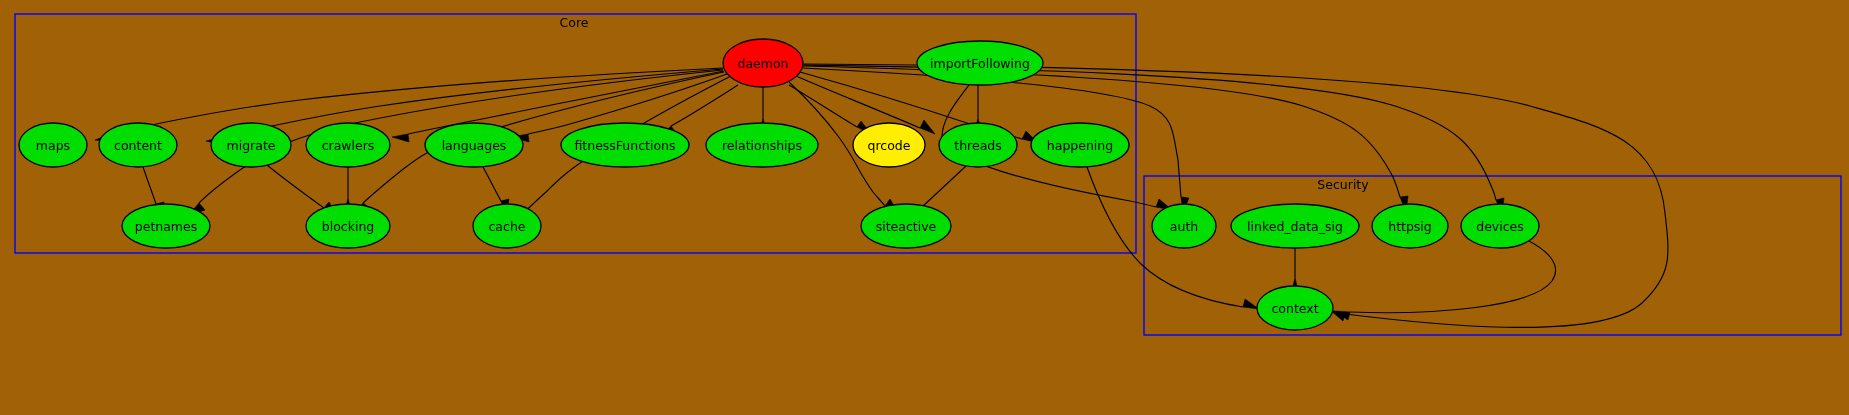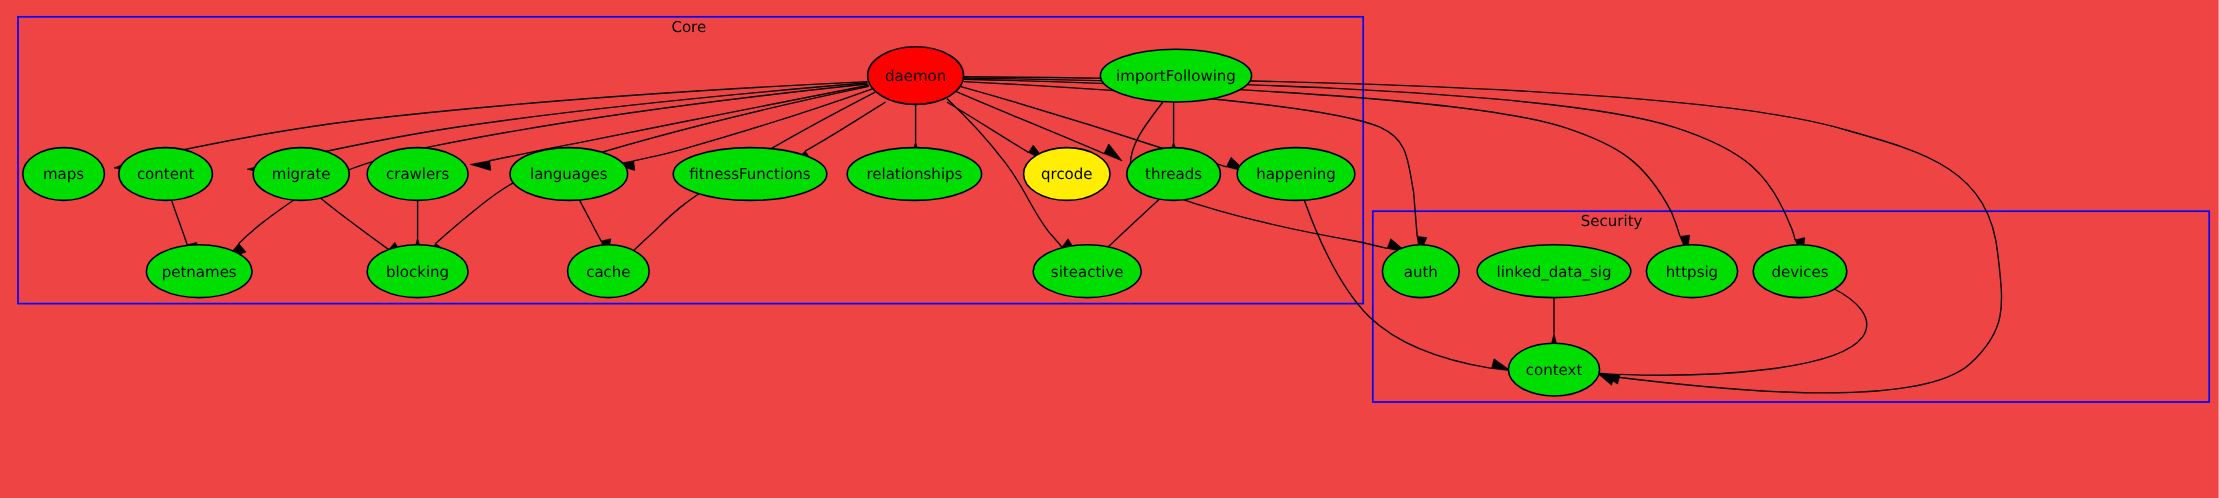--- a/index.html
+++ b/index.html
@@ -4,21 +4,21 @@
 <style>
   html, body {
     margin: 0;
     padding: 0;
     background: #ffffff;
   }
   #graph-root {
     position: relative;
     width: 1849px;
     height: 415px;
-    background: #ef4444;
+    background: #a16207;
     font-family: "DejaVu Sans", sans-serif;
     overflow: hidden;
   }
   svg.graph-svg {
     display: block;
     width: 1849px;
     height: 415px;
   }
   .cluster-box {
     fill: none;

